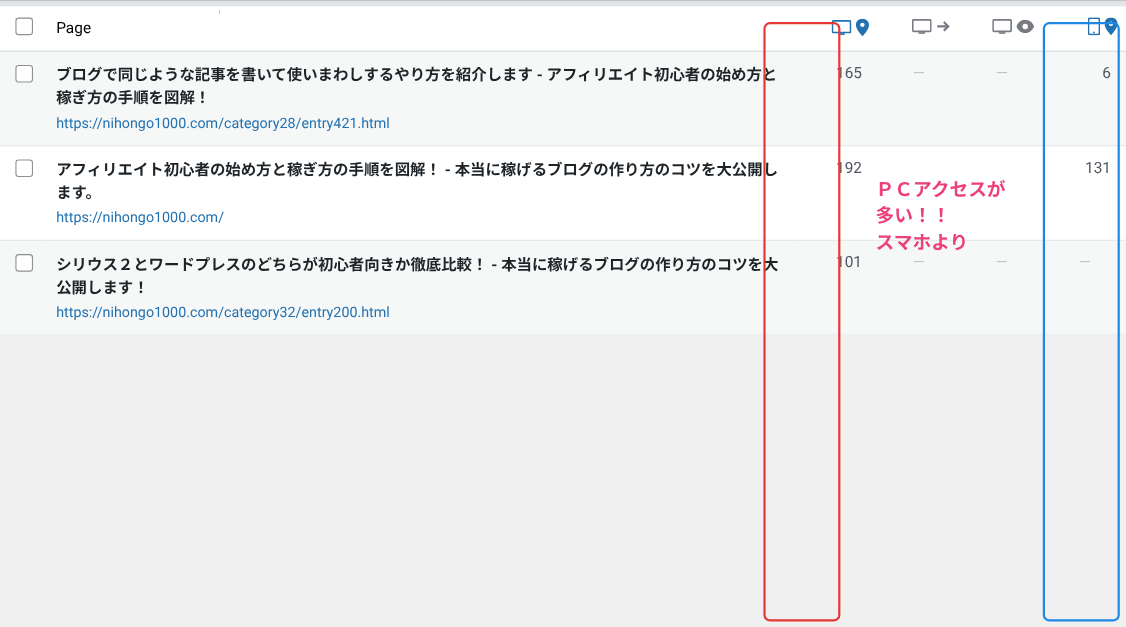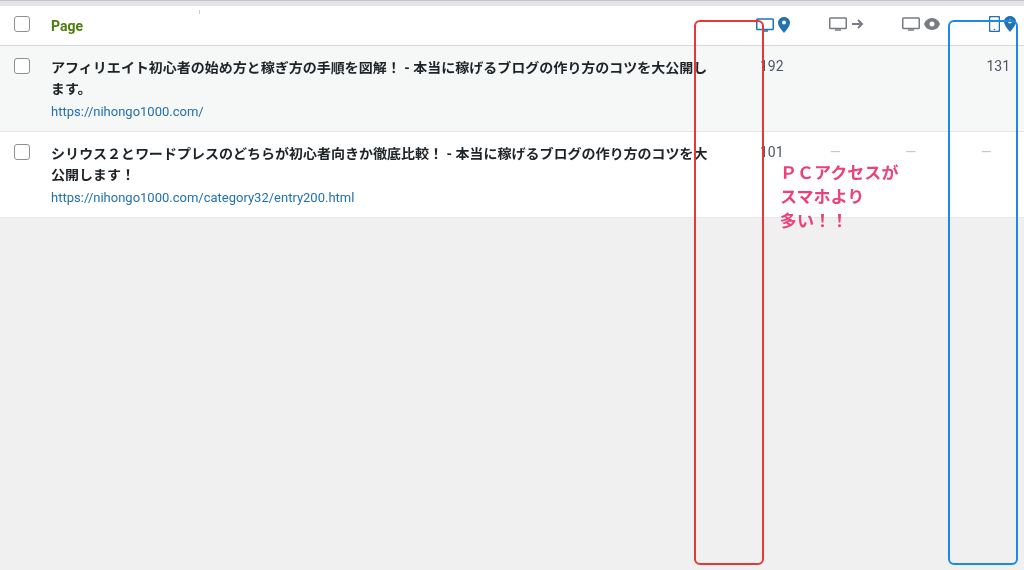--- a/index.html
+++ b/index.html
@@ -56,30 +56,30 @@
       left: 948px;
       width: 70px;
       height: 545px;
       border: 2px solid #1e88e5;
       border-radius: 6px;
       pointer-events: none;
     }
     .annotation {
       position: absolute;
       top: 162px;
-      left: 780px;
+      left: 796px;
       color: #ec407a;
       font-weight: 700;
       font-size: 17px;
       line-height: 1.4;
       width: 150px;
       pointer-events: none;
     }
     svg { display: inline-block; vertical-align: middle; }
-    .head-page { color: #4d7c0f; font-weight: 700; font-size: 14px; }
+    .head-page { color: #000000; font-weight: 400; font-size: 14px; }
     .topbar { height: 6px; background: #e2e4e7; border-top: 1px solid #c3c4c7; }
     .topbar-left { display:inline-block; width: 200px; height: 4px; border-right: 1px solid #c9cbce; }
   </style>
 </head>
 <body>
 
 <div class="container">
   <div class="topbar"><span class="topbar-left"></span></div>
   <div class="table-wrapper">
     <table>
@@ -134,20 +134,33 @@
                 </svg>
               <svg width="12" height="16" viewBox="0 0 12 16">
                   <path d="M6 0C2.7 0 0 2.5 0 5.6 0 9.8 6 16 6 16s6-6.2 6-10.4C12 2.5 9.3 0 6 0z" fill="#2271b1"></path>
                   <circle cx="6" cy="5.6" r="2" fill="#fff"></circle>
                 </svg>
             </span>
           </th>
         </tr>
       </thead>
       <tbody id="tbody">
+      <tr>
+    <td class="col-check">
+      <span class="checkbox"></span>
+    </td>
+    <td class="col-page">
+      <div class="title">ブログで同じような記事を書いて使いまわしするやり方を紹介します - アフィリエイト初心者の始め方と稼ぎ方の手順を図解！</div>
+      <div class="url"><a href="#">https://nihongo1000.com/category28/entry421.html</a></div>
+    </td>
+    <td class="col-num num-cell">165</td>
+    <td class="col-num dash">—</td>
+    <td class="col-num dash">—</td>
+    <td class="col-num num-cell">6</td>
+  </tr>
           <tr>
     <td class="col-check">
       <span class="checkbox"></span>
     </td>
     <td class="col-page">
       <div class="title">アフィリエイト初心者の始め方と稼ぎ方の手順を図解！ - 本当に稼げるブログの作り方のコツを大公開します。</div>
       <div class="url"><a href="#">https://nihongo1000.com/</a></div>
     </td>
     <td class="col-num num-cell">192</td>
     <td class="col-num"></td>
@@ -168,16 +181,16 @@
     <td class="col-num dash">—</td>
   </tr>
         </tbody>
     </table>
   </div>
 
   <div class="hl-red"></div>
   <div class="hl-blue"></div>
   <div class="annotation" id="annotation">
       <div>ＰＣアクセスが</div>
+      <div>多い！！</div>
       <div>スマホより</div>
-      <div>多い！！</div>
     </div>
 </div>
 
 </body></html>

